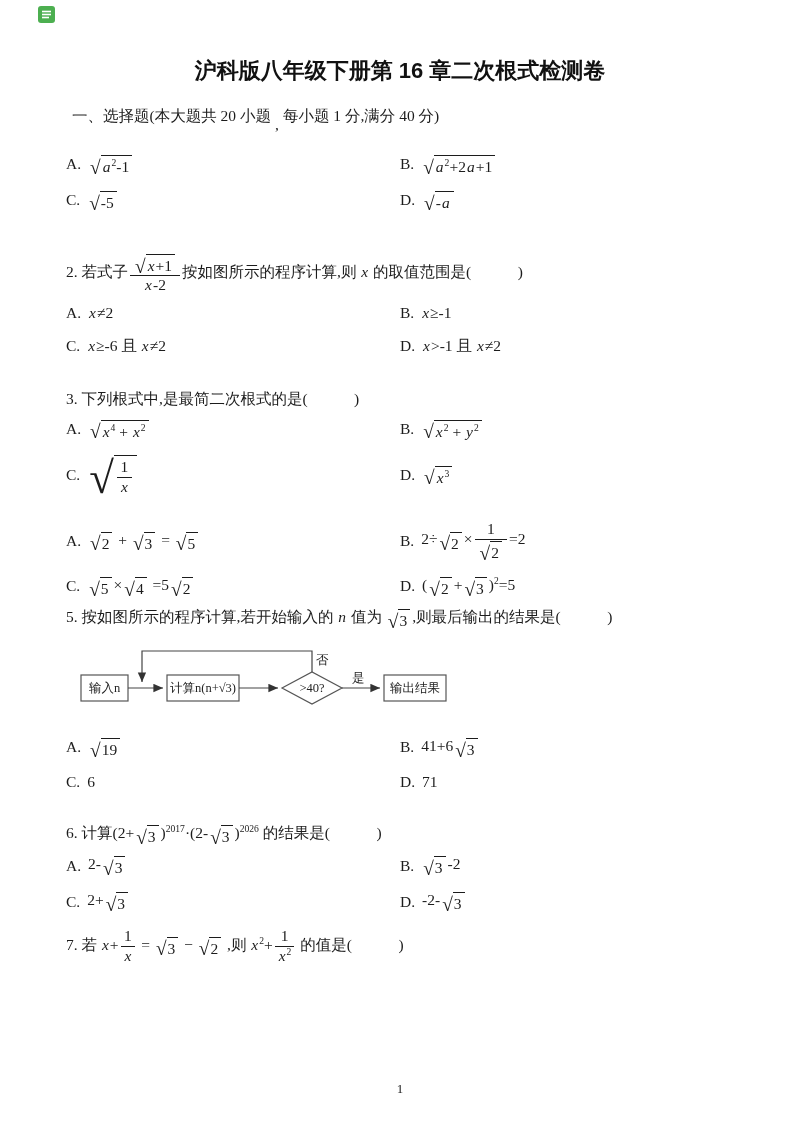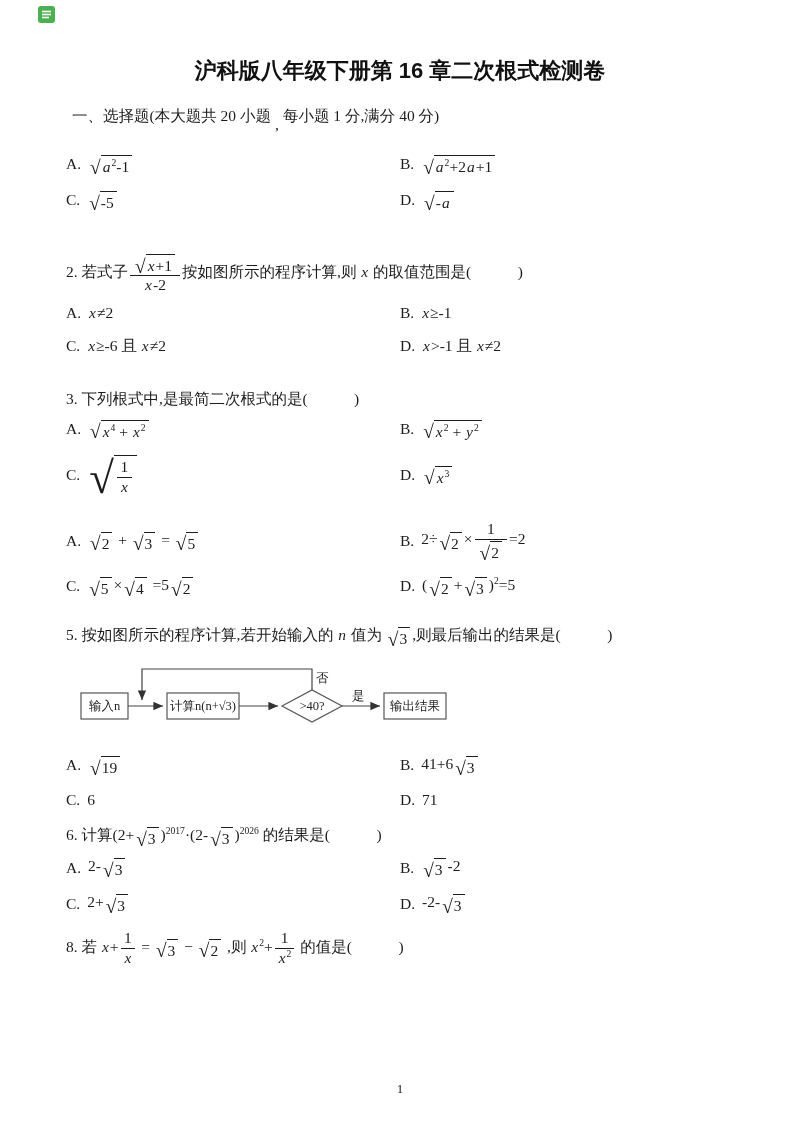--- a/index.html
+++ b/index.html
@@ -6,21 +6,21 @@
   .page{position:relative;width:800px;height:1131px;margin:0 auto;background:#ffffff;
         font-family:"Liberation Serif","DejaVu Serif",serif;font-size:15.5px;color:#1c1c1c;overflow:hidden;}
   .corner-icon{position:absolute;left:38px;top:6px;}
   h1.title{margin:0;padding-top:56px;text-align:center;
         font-family:"Liberation Sans","DejaVu Sans",sans-serif;font-weight:bold;font-size:22px;color:#111;}
   .content{padding:0 56px 0 66px;}
   .section-heading{margin-top:20px;font-size:15.5px;padding-left:6px;}
   .drop-comma{position:relative;top:0.55em;display:inline-block;width:12px;text-align:center;}
   .question{margin-top:18px;}
   .q1{margin-top:26px}.q2{margin-top:41px}.q3{margin-top:32px}.q4{margin-top:24px}
-  .q5{margin-top:26px}.q6{margin-top:14px}.q7{margin-top:14px}
+  .q5{margin-top:8px}.q6{margin-top:30px}.q7{margin-top:14px}
   .stem{line-height:1.4;margin-bottom:8px;}
   .opts{display:grid;grid-template-columns:334px 1fr;row-gap:13px;align-items:center;margin-top:6px;}
   .opt{display:flex;align-items:center;line-height:1.3;}
   .olabel{margin-right:7px;}
   sup{font-size:0.62em;line-height:0;}
   .v{font-style:italic;padding:0 1px;}
   .sqrt{display:inline-flex;align-items:flex-end;vertical-align:-0.3em;white-space:nowrap;margin:0 2px;}
   .sqrt .sign{line-height:1;font-size:1.25em;transform:translateY(1px);}
   .sqrt .rad{border-top:1.3px solid currentColor;padding:2px 3px 0 1px;line-height:1.15;}
   .sqrt.tall{vertical-align:middle;}
@@ -295,21 +295,21 @@
             <div class="opt">
               <span class="olabel">D.</span>
               <span class="obody"><span class="t">-2-</span><span class="sqrt">
                   <span class="sign">√</span>
                   <span class="rad"><span class="t">3</span></span>
                 </span></span>
             </div>
           </div>
         </div>
         <div class="question q7">
-          <div class="stem"><span class="t">8. 若 </span><span class="v">x</span><span class="t">+</span><span class="frac">
+          <div class="stem"><span class="t">7. 若 </span><span class="v">x</span><span class="t">+</span><span class="frac">
               <span class="num"><span class="t">1</span></span>
               <span class="den"><span class="v">x</span></span>
             </span><span class="t"> = </span><span class="sqrt">
               <span class="sign">√</span>
               <span class="rad"><span class="t">3</span></span>
             </span><span class="t"> − </span><span class="sqrt">
               <span class="sign">√</span>
               <span class="rad"><span class="t">2</span></span>
             </span><span class="t"> ,则 </span><span class="v">x</span><sup>2</sup><span class="t">+</span><span class="frac">
               <span class="num"><span class="t">1</span></span>

